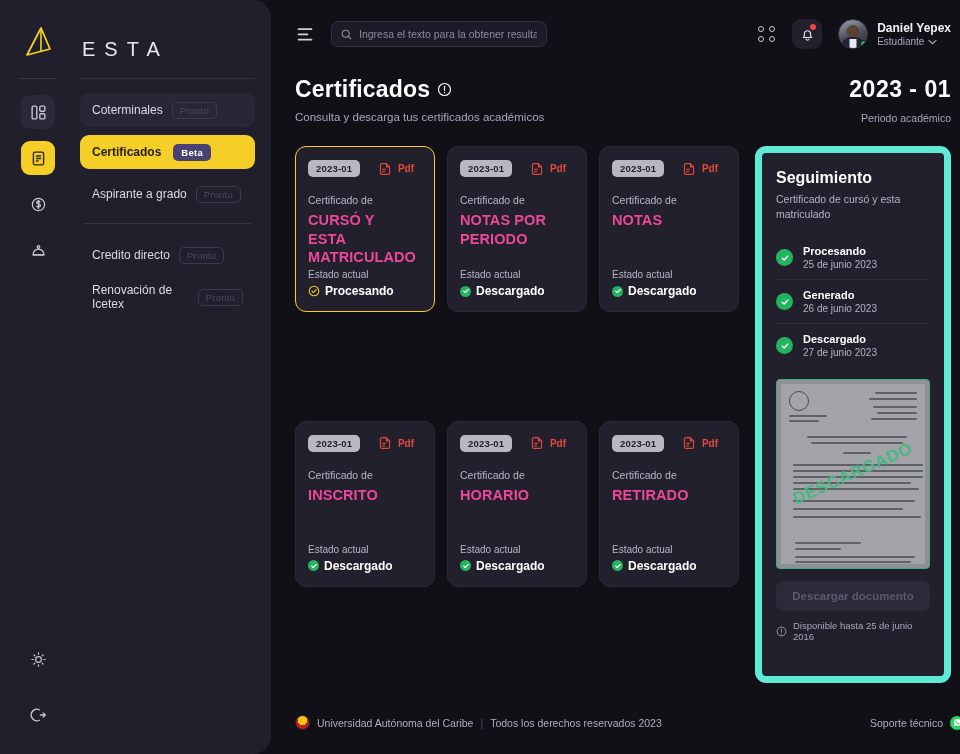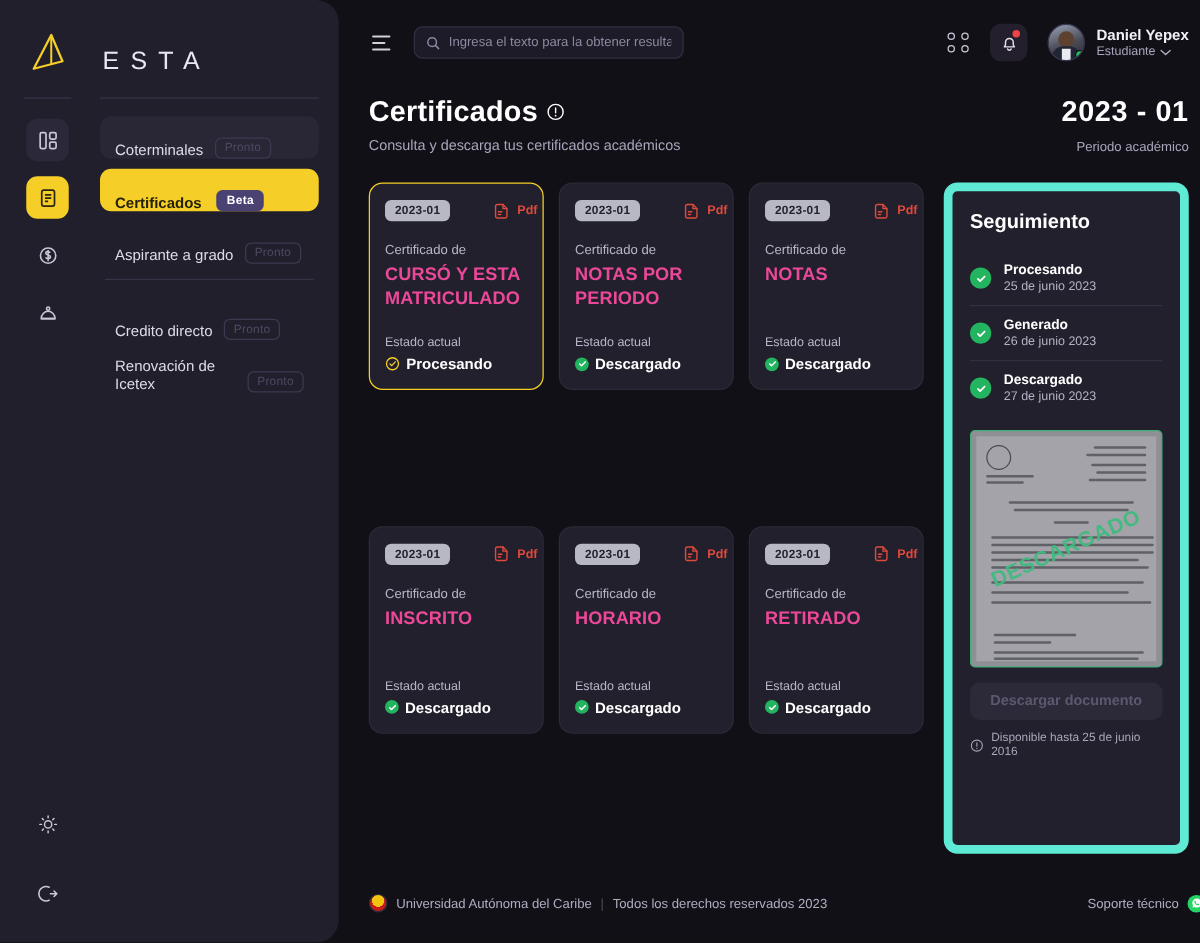--- a/index.html
+++ b/index.html
@@ -74,21 +74,21 @@
     height: 44px;
     display: flex; align-items: center;
   }
   .nav-divider {
     height: 1px; background: #363346;
     margin: 12px 0 14px 0;
   }
   .nav-item {
     height: 34px;
     border-radius: 9px;
-    display: flex; align-items: flex-end;
+    display: flex; align-items: center;
     padding: 0 12px;
     margin-bottom: 8px;
     font-size: 12px;
     color: #dedbe8;
     cursor: pointer;
   }
   .nav-item.soft { background: #292636; }
   .nav-item.active {
     background: #f5cf27;
     color: #241f07;
@@ -218,21 +218,21 @@
   .cards {
     display: grid;
     grid-template-columns: repeat(3, 140px);
     gap: 12px;
     width: 444px;
   }
   .card {
     background: #22202c;
     border: 1px solid #2c2938;
     border-radius: 11px;
-    padding: 13px 4px 13px 12px;
+    padding: 13px 20px 13px 12px;
     height: 166px;
     display: flex; flex-direction: column;
     cursor: pointer;
   }
   .card.selected { border: 1.6px solid #f5cf27; }
   .card-top { display: flex; align-items: center; }
   .chip {
     background: #b8b7c4; color: #23212e;
     font-size: 9.5px; font-weight: 600;
     border-radius: 5px; padding: 3px 8px;
@@ -674,20 +674,21 @@
                   </svg>
               </span>
               <span>Descargado</span>
             </div>
           </div>
         </div>
       </div>
 
       <aside class="track">
         <div class="track-title">Seguimiento</div>
+        <div class="track-sub">Certificado de cursó y esta matriculado</div>
 
         <div class="steps">
           <div class="step">
             <span class="step-ico">
               <svg width="10" height="10" viewBox="0 0 12 12" fill="none" stroke="#fff" stroke-width="1.7" stroke-linecap="round" stroke-linejoin="round">
                   <path d="M2.8 6.2 4.9 8.3 9.2 3.9"></path>
                 </svg>
             </span>
             <div>
               <div class="step-name">Procesando</div>

